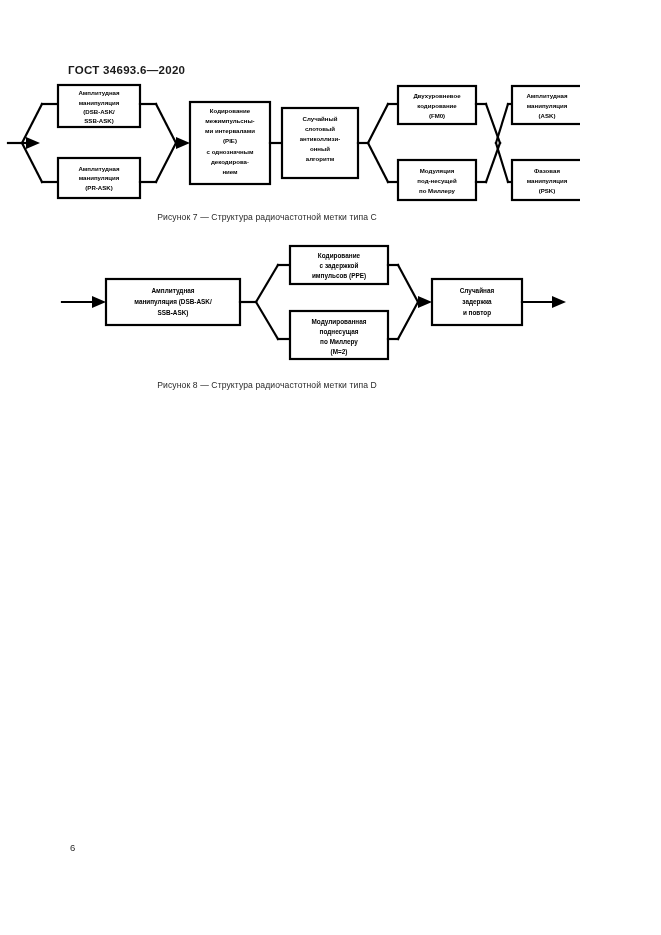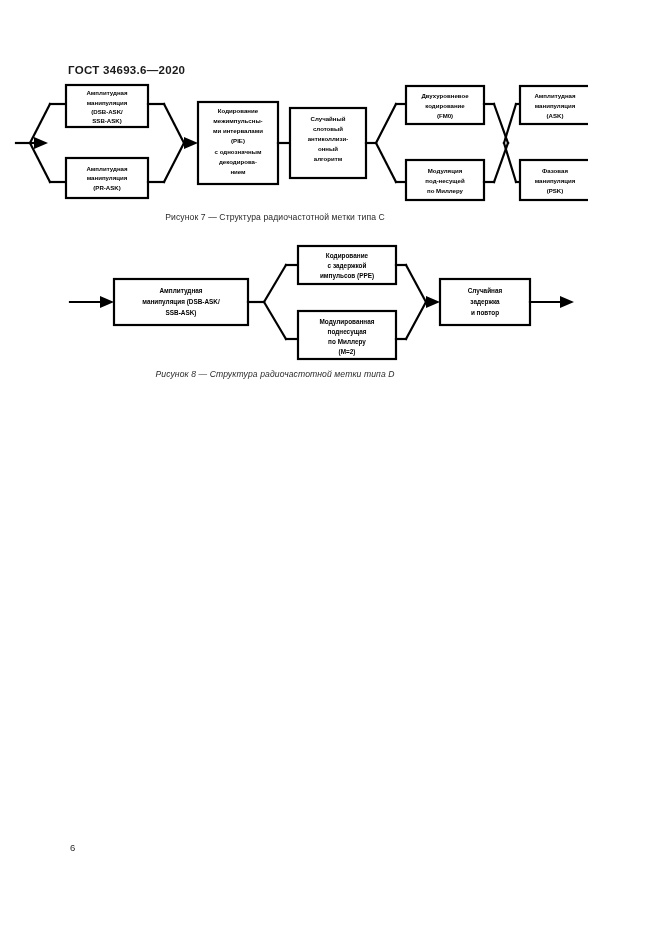--- a/index.html
+++ b/index.html
@@ -26,34 +26,34 @@
     position: absolute;
     left: 68px;
     top: 64px;
     font-size: 11.5px;
     font-weight: bold;
     letter-spacing: 0.3px;
     white-space: nowrap;
   }
   .figure-block {
     position: absolute;
-    left: 8px;
+    left: 0;
     width: 534px;
   }
   #figure-7-wrap { top: 82px; }
   #figure-8-wrap { top: 243px; }
 
   .figure-caption {
     text-align: center;
     font-size: 8.6px;
     color: #2a2a2a;
     letter-spacing: 0.1px;
   }
   #figure-7-caption { margin-top: 8px; }
-  #figure-8-caption { margin-top: 8px; font-style: italic; }
+  #figure-8-caption { margin-top: 19px; }
 
   .page-number {
     position: absolute;
     left: 70px;
     top: 842px;
     font-size: 9.5px;
     color: #2a2a2a;
   }
 
   svg.diagram {

